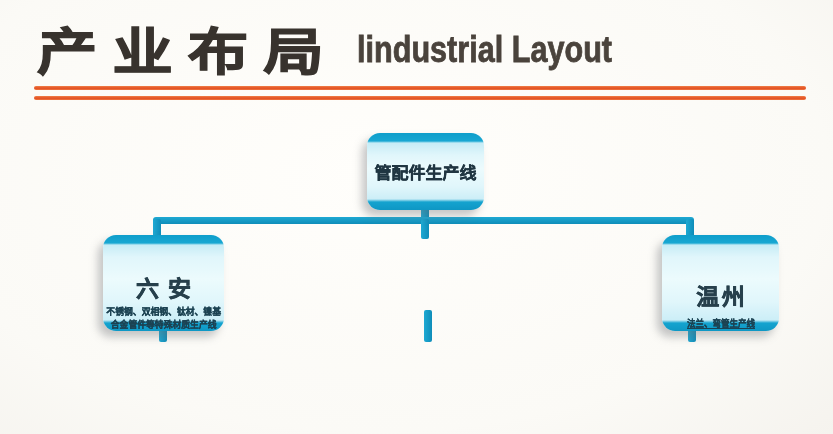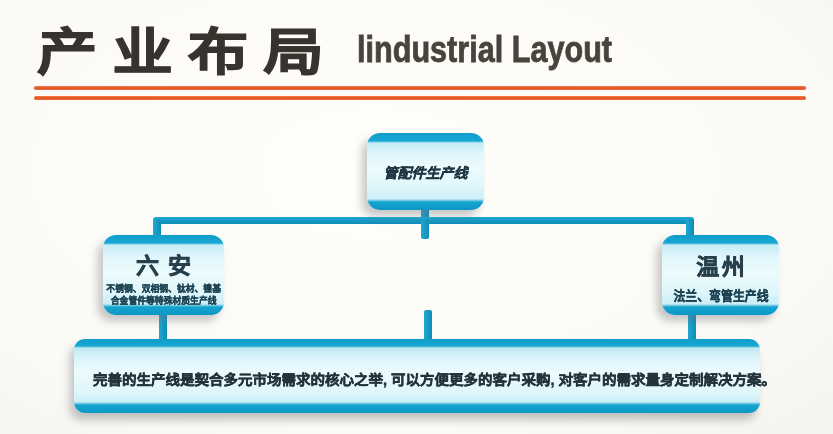--- a/index.html
+++ b/index.html
@@ -36,35 +36,35 @@
         #0f9ecb 0px, #18a7d2 8px,
         #c6ecf6 10px, #e0f6fb 22px,
         #ecfbfd 46%, #e0f6fb 70%,
         #cceef7 calc(100% - 11px),
         #14a3cf calc(100% - 8px), #0e97c4 100%);
     box-shadow:-5px 6px 9px rgba(106,107,112,0.38);
     display:flex; flex-direction:column; align-items:center; justify-content:center;
     text-align:center;
   }
   .node-root { left:367px; top:133px; width:117px; height:77px; }
-  .node-root .node-label { font-size:14px; font-weight:900; color:#203642; letter-spacing:0px;font-style:italic; -webkit-text-stroke:0.35px #203642; }
+  .node-root .node-label { font-size:17px; font-weight:900; color:#203642; letter-spacing:0px; -webkit-text-stroke:0.35px #203642; }
 
-  .node-child { top:235px; height:80px; justify-content:center; padding-top:11px; }
+  .node-child { top:235px; height:96px; justify-content:flex-end; padding-top:11px; }
   .node-luan    { left:103px; width:121px; }
   .node-hefei   { left:370px; width:114px; }
   .node-wenzhou { left:662px; width:117px; }
 
   .city-name { font-size:23px; font-weight:900; color:#27404c; line-height:1.1; white-space:nowrap; -webkit-text-stroke:0.55px #27404c; }
   .node-luan .city-name    { letter-spacing:9px; margin-right:-9px; }
   .node-hefei .city-name   { letter-spacing:0.5px; margin-right:-0.5px; }
   .node-wenzhou .city-name { letter-spacing:2.5px; margin-right:-2.5px; }
   .city-desc { margin-top:4px; font-size:9.8px; font-weight:700; color:#1c4252; line-height:1.26; -webkit-text-stroke:0.25px #1c4252; }
   .city-desc > div { white-space:nowrap; transform:scaleX(0.90); transform-origin:50% 50%; }
   .node-hefei .city-desc > div { transform:scaleX(0.77); }
-  .node-wenzhou .city-desc { margin-top:8px; font-size:14px; }
+  .node-wenzhou .city-desc { margin-top:8px; font-size:10px;text-decoration:underline; }
   .node-wenzhou .city-desc > div { transform:scaleX(0.85); }
 
   
   .conn { position:absolute; background:linear-gradient(180deg,#1ea9d3 0%,#0f8db9 100%); }
   .conn.v { width:8px; background:linear-gradient(90deg,#1ea9d3 0%,#0f8db9 100%); border-radius:2px; }
   .conn.h { height:7px; border-radius:3px; }
 
   .conn-root-stub { left:421px; top:205px; height:16px; }
   .conn-hbar      { left:153px; top:217px; width:541px; }
   .conn-drop-1    { left:153px; top:219px; height:20px; }
@@ -127,17 +127,14 @@
   </div>
 
 
   <div class="node node-child node-wenzhou">
     <div class="city-name">温州</div>
     <div class="city-desc">
       <div>法兰、弯管生产线</div>
     </div>
   </div>
 
-  <div class="banner">
-    <div class="banner-text">完善的生产线是契合多元市场需求的核心之举, 可以方便更多的客户采购, 对客户的需求量身定制解决方案。</div>
-  </div>
 
 </div>
 
 </body></html>

